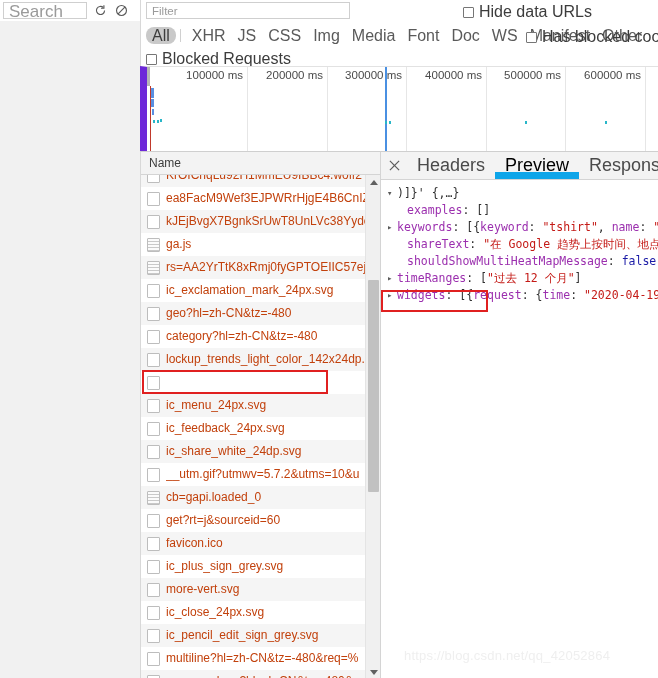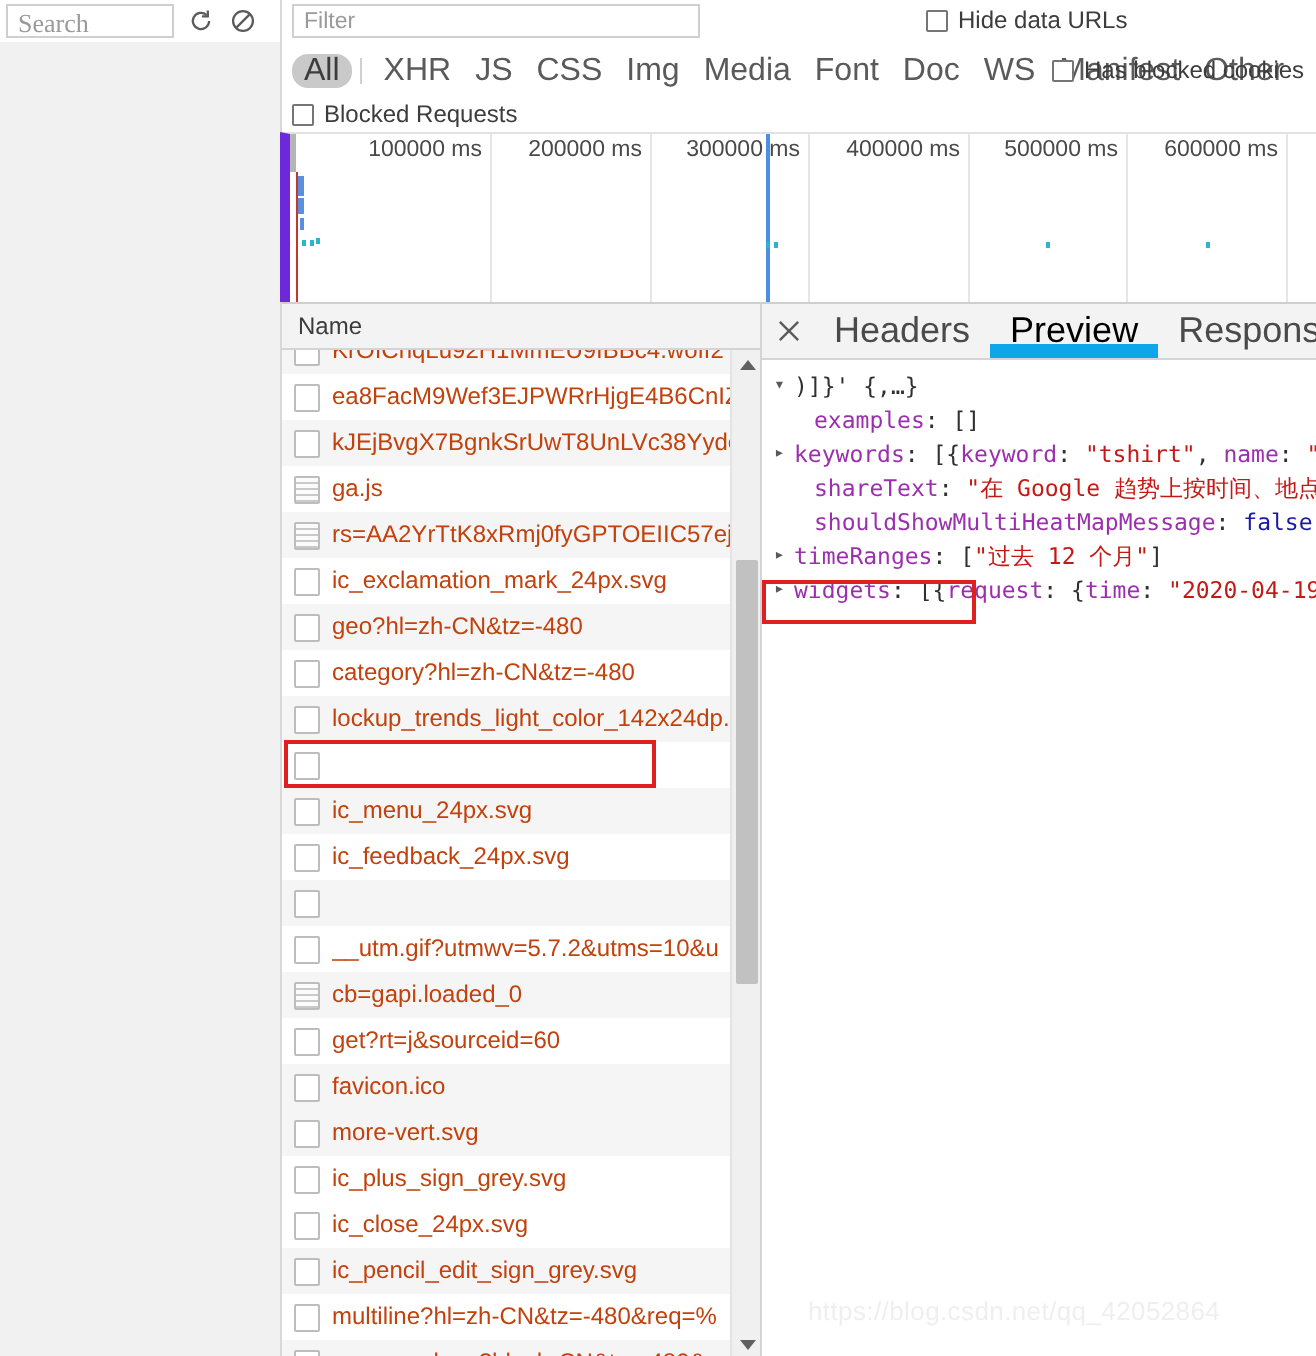--- a/index.html
+++ b/index.html
@@ -20,23 +20,22 @@
   .left-gutter .top-strip{
     position:absolute;left:0;top:0;width:140px;height:21px;
     background:#ffffff;
   }
   .searchbox{
     position:absolute;left:3px;top:2px;width:84px;height:17px;
     border:1px solid #cfcfcf;background:#ffffff;
     box-sizing:border-box;
   }
   .searchbox .ph{
-    position:absolute;left:5px;top:2px;font-size:13px;color:#9a9a9a;
+    position:absolute;left:5px;top:2px;font-size:17px;color:#9a9a9a;
     line-height:13px;
-    font-family:Liberation Serif, serif;
   }
   .icon-btn{
     position:absolute;top:2px;width:17px;height:17px;
     display:flex;align-items:center;justify-content:center;
     cursor:pointer;
   }
   .icon-btn svg{display:block;}
   #refresh-btn{left:92px;}
   #clear-btn{left:113px;}
 
@@ -59,21 +58,21 @@
     line-height:13px;
   }
   .cb-wrap{
     position:absolute;display:flex;align-items:center;gap:5px;cursor:pointer;
   }
   .cb{
     width:11px;height:11px;border:1px solid #767676;background:#fff;
     border-radius:1px;box-sizing:border-box;display:inline-block;
     flex:0 0 auto;
   }
-  .cb-label{font-size:12px;color:#3c3c3c;white-space:nowrap;}
+  .cb-label{font-size:16px;color:#3c3c3c;white-space:nowrap;}
 
   #cb-hide-data-urls{left:322px;top:3px;}
   #cb-has-blocked-cookies{left:385px;top:28px;}
   #cb-blocked-requests{left:5px;top:50px;}
 
   .types-row{
     position:absolute;left:5px;top:26px;height:18px;
     display:flex;align-items:center;gap:0px;
   }
   .type-chip{
@@ -81,21 +80,21 @@
     cursor:pointer;white-space:nowrap;line-height:15px;
   }
   .type-chip.active{background:#c9c9c9;color:#3c3c3c;}
   .type-sep{
     width:1px;height:13px;background:#d0d0d0;margin:0 5px 0 4px;
   }
 
   
   .overview{
     position:absolute;left:140px;top:66px;width:518px;height:85px;
-    background:#ffffff;border-left:5px solid #6d28d9;
+    background:#ffffff;border-left:7px solid #6d28d9;
     border-top:1px solid #e2e2e2;
     box-sizing:border-box;overflow:hidden;
   }
   .tick{
     position:absolute;top:0;height:85px;width:1px;background:#e6e6e6;
   }
   .tick-label{
     position:absolute;top:2px;font-size:11.5px;color:#4a4a4a;
     transform:translateX(-100%);padding-right:4px;white-space:nowrap;
   }
@@ -372,44 +371,45 @@
         <div class="row odd">
           <span class="ficon"></span>
           <span class="fname">ic_menu_24px.svg</span>
         </div>
         <div class="row even">
           <span class="ficon"></span>
           <span class="fname">ic_feedback_24px.svg</span>
         </div>
         <div class="row odd">
           <span class="ficon"></span>
+          <span class="fname">ic_share_white_24dp.svg</span>
         </div>
         <div class="row even">
           <span class="ficon"></span>
           <span class="fname">__utm.gif?utmwv=5.7.2&amp;utms=10&amp;u</span>
         </div>
         <div class="row odd">
           <span class="ficon script"></span>
           <span class="fname">cb=gapi.loaded_0</span>
         </div>
         <div class="row even">
           <span class="ficon"></span>
           <span class="fname">get?rt=j&amp;sourceid=60</span>
         </div>
         <div class="row odd">
           <span class="ficon"></span>
           <span class="fname">favicon.ico</span>
         </div>
+        <div class="row even">
+          <span class="ficon"></span>
+          <span class="fname">ic_plus_sign_grey.svg</span>
+        </div>
         <div class="row odd">
           <span class="ficon"></span>
           <span class="fname">more-vert.svg</span>
-        </div>
-        <div class="row even">
-          <span class="ficon"></span>
-          <span class="fname">ic_plus_sign_grey.svg</span>
         </div>
         <div class="row even">
           <span class="ficon"></span>
           <span class="fname">ic_close_24px.svg</span>
         </div>
         <div class="row odd">
           <span class="ficon"></span>
           <span class="fname">ic_pencil_edit_sign_grey.svg</span>
         </div>
         <div class="row even">

